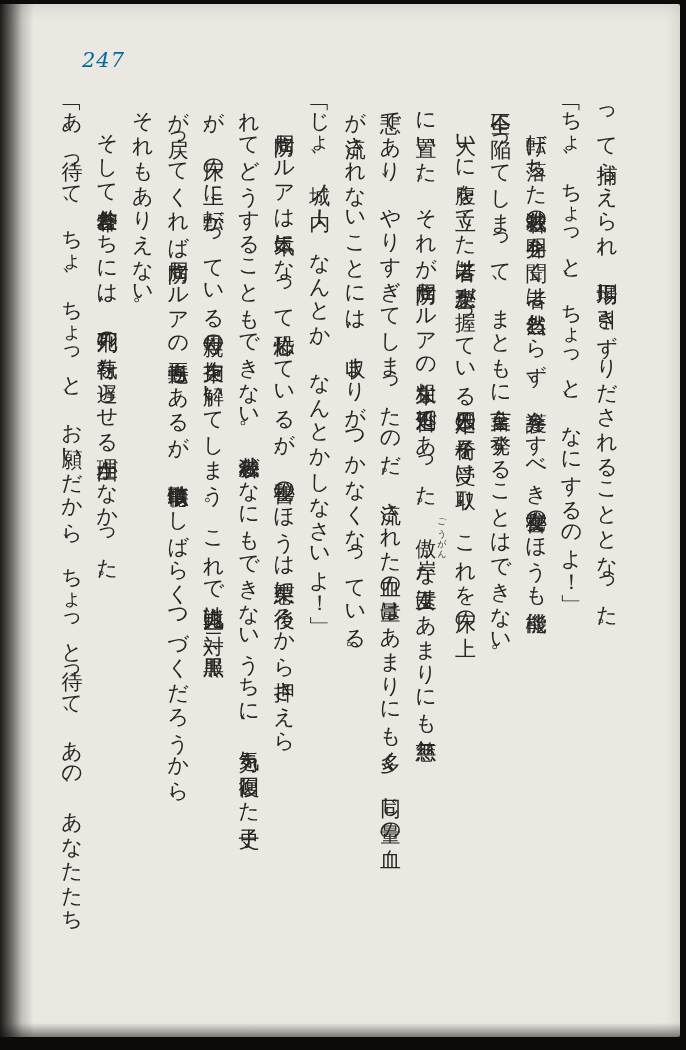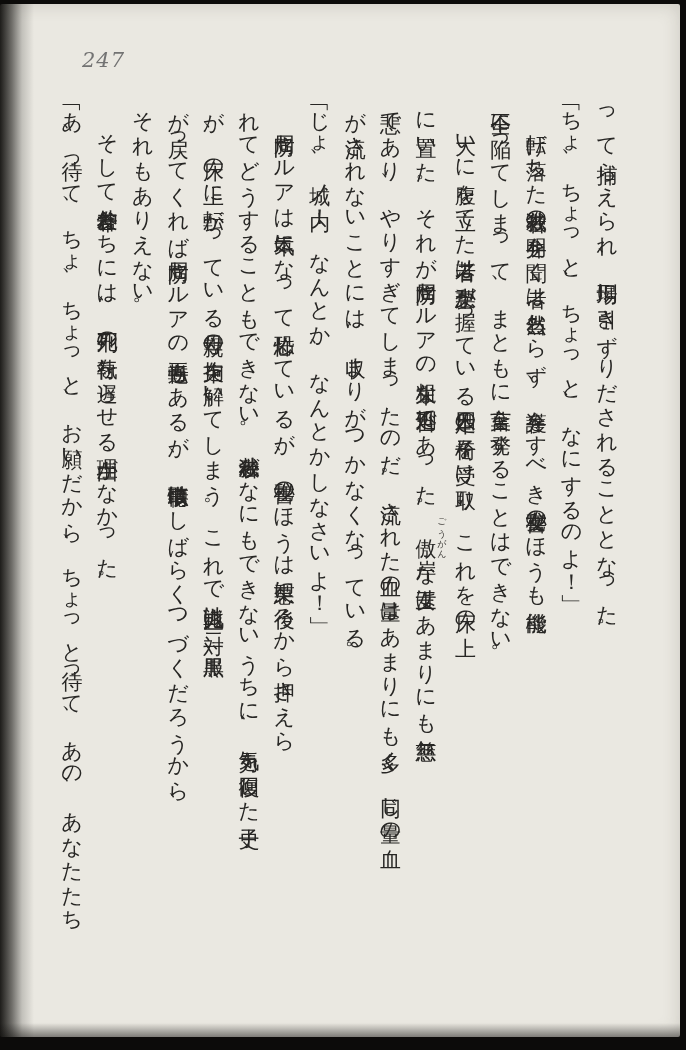--- a/index.html
+++ b/index.html
@@ -55,21 +55,21 @@
       rgba(14,13,11,0) 100%);
     pointer-events: none;
   }
   .page-number {
     position: absolute;
     top: 44px;
     left: 82px;
     font-size: 21px;
     font-style: italic;
     letter-spacing: 1px;
-    color: #737373;
+    color: #0369a1;
   }
   .text-block {
     position: absolute;
     top: 93px;
     right: 56px;
     height: 862px;
     writing-mode: vertical-rl;
     text-orientation: upright;
     font-size: 21px;
     line-height: 35.4px;

